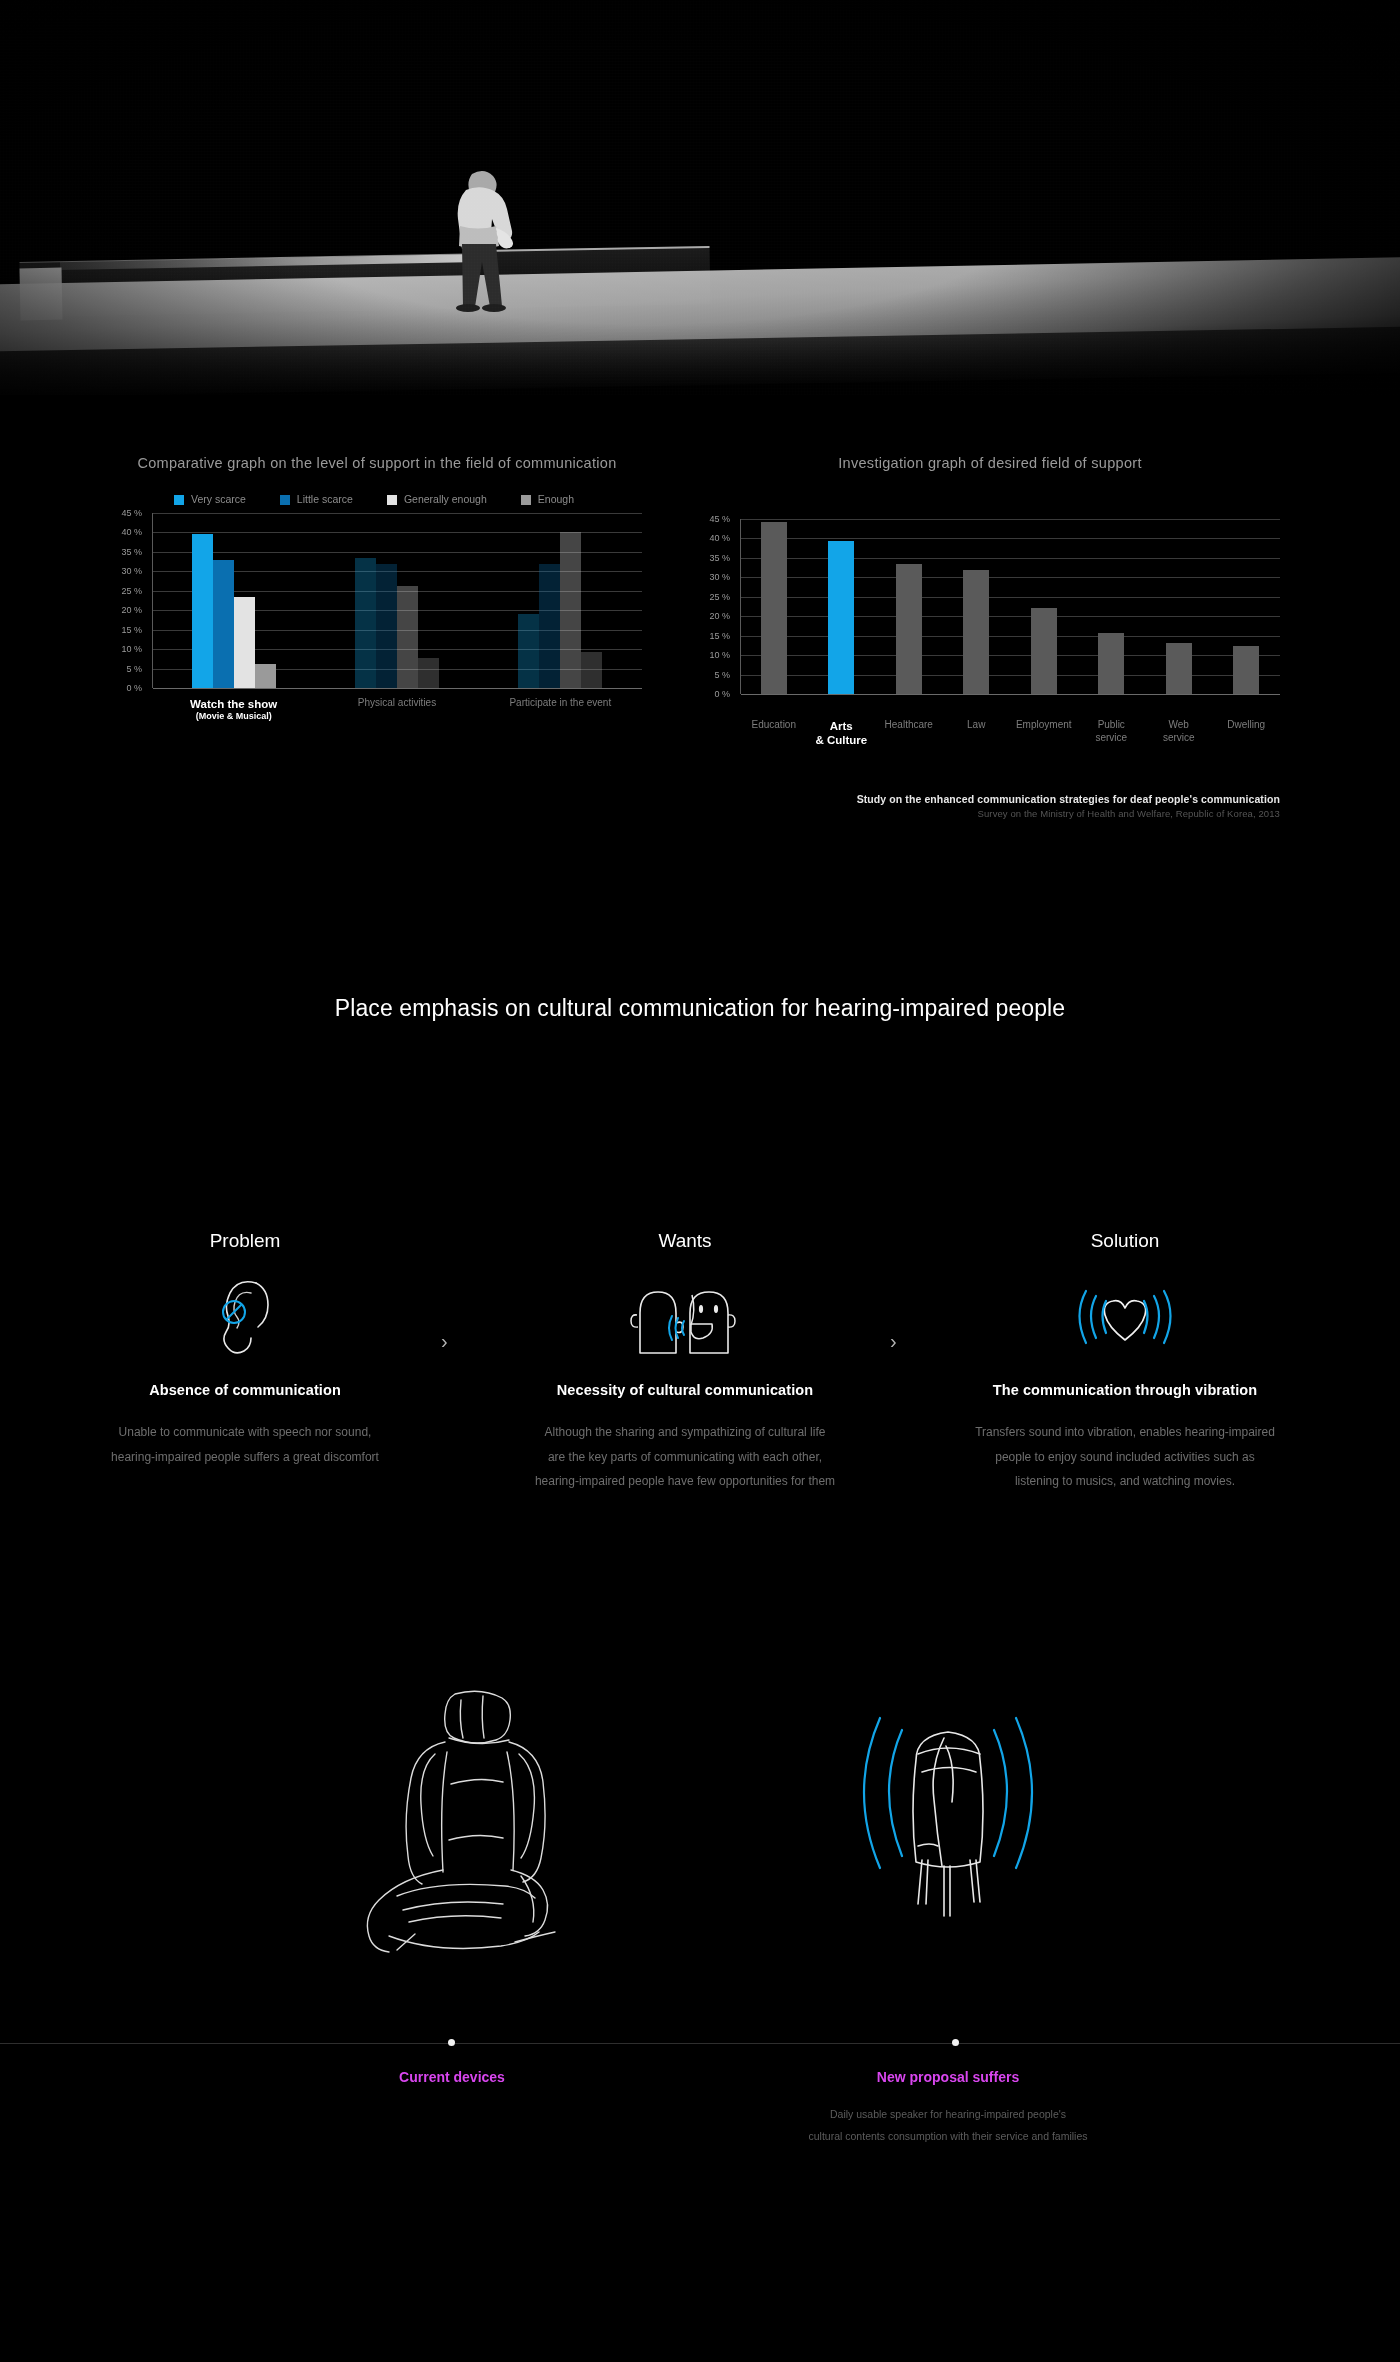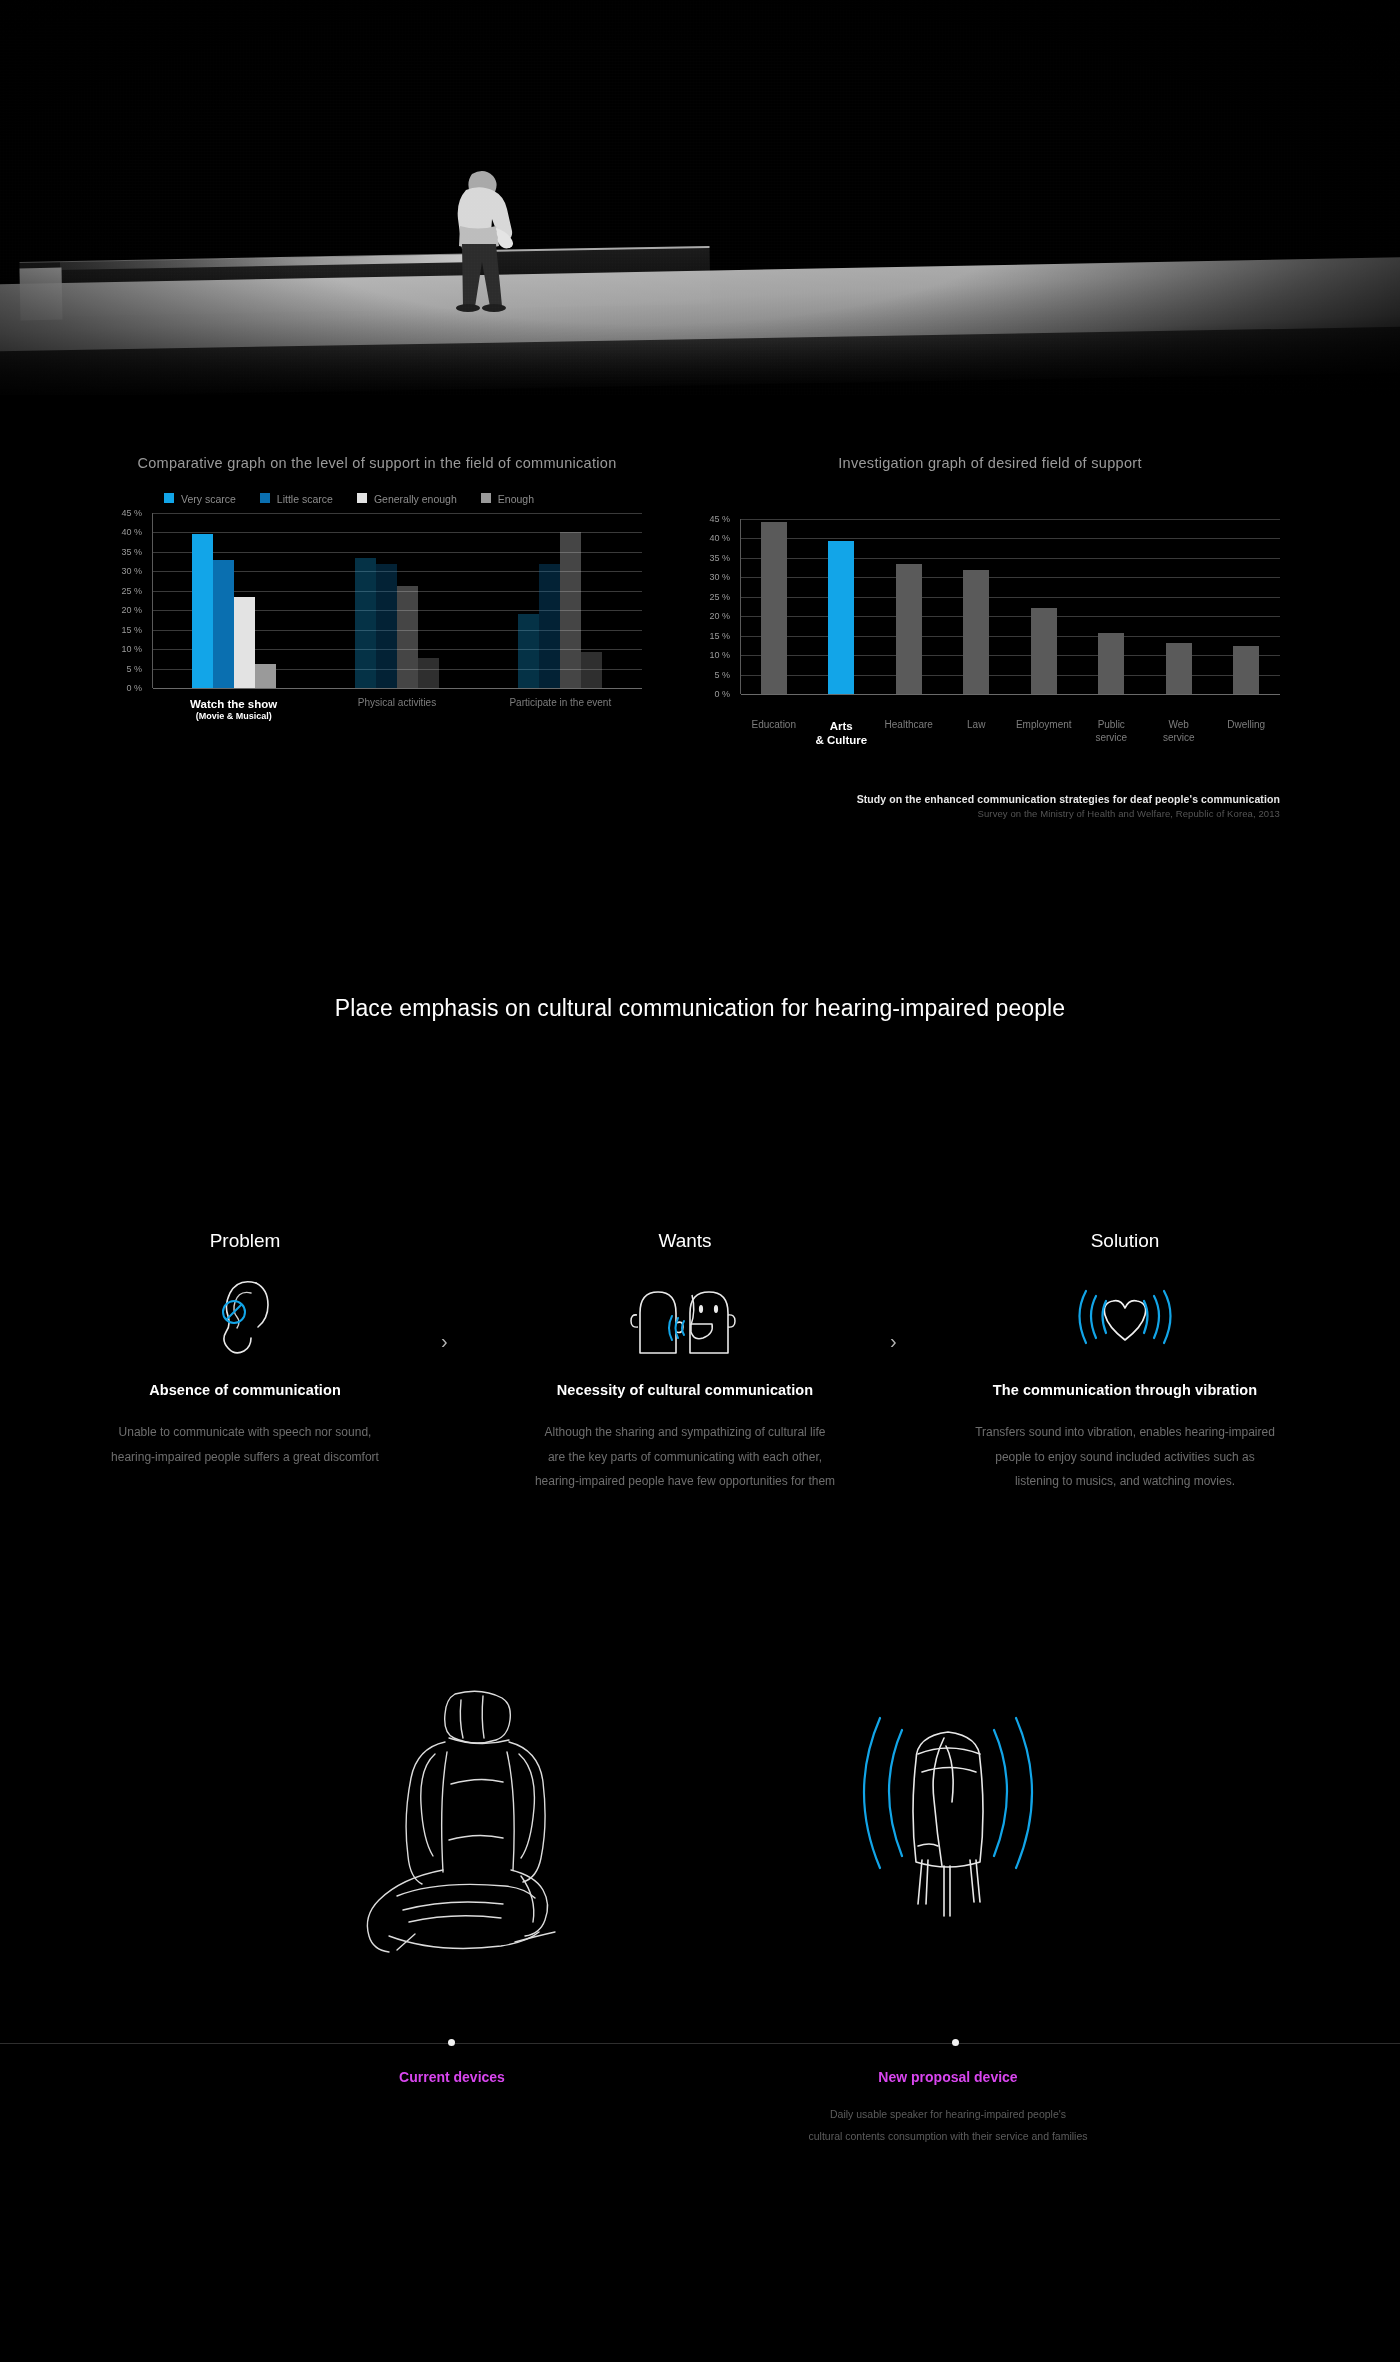--- a/index.html
+++ b/index.html
@@ -57,21 +57,21 @@
   }
 
   
   .charts { position:absolute; left:0; top:455px; width:1400px; height:400px; }
   .chart-block { position:absolute; }
   .chart-title {
     font-size:14.5px; color:#9a9a9a; letter-spacing:.3px; font-weight:400;
     text-align:center; white-space:nowrap;
   }
   .legend { display:flex; gap:24px; align-items:center; margin-top:22px; padding-left:52px; }
-  .legend-item { display:flex; align-items:flex-start; gap:7px; }
+  .legend-item { display:flex; align-items:flex-end; gap:7px;margin-left:10px; }
   .legend-swatch { width:10px; height:10px; display:block; }
   .legend-label { font-size:10.5px; color:#8d8d8d; white-space:nowrap; }
 
   .plot { position:relative; margin-top:8px; }
   .yaxis { position:absolute; left:0; top:0; width:34px; height:100%; }
   .ytick {
     position:absolute; right:4px; font-size:9px; color:#9a9a9a;
     transform:translateY(-50%); white-space:nowrap;
   }
   .grid-area { position:absolute; left:40px; right:0; top:0; bottom:0; border-left:1px solid #5a5a5a; }
@@ -424,20 +424,20 @@
   </div>
 
   <div class="divider"></div>
   <div class="dot" style="left:448px;"></div>
   <div class="dot" style="left:952px;"></div>
 
   <div class="dev-caption" style="left:222px;">
     <div class="dev-title">Current devices</div>
   </div>
   <div class="dev-caption" style="left:718px;">
-    <div class="dev-title">New proposal device</div>
+    <div class="dev-title">New proposal suffers</div>
     <div class="dev-desc" id="dev-desc-1">
         <div>Daily usable speaker for hearing-impaired people's</div>
         <div>cultural contents consumption with their service and families</div>
       </div>
   </div>
 
 </div>
 
 </body></html>

